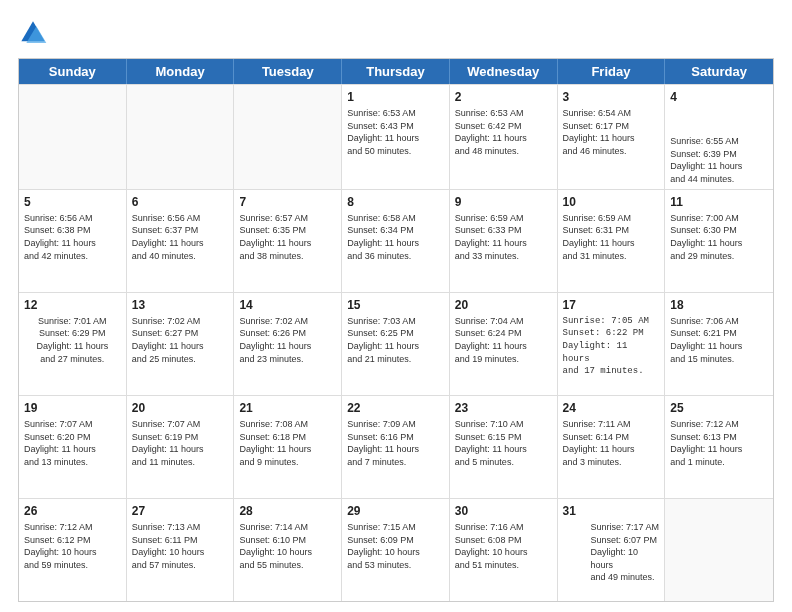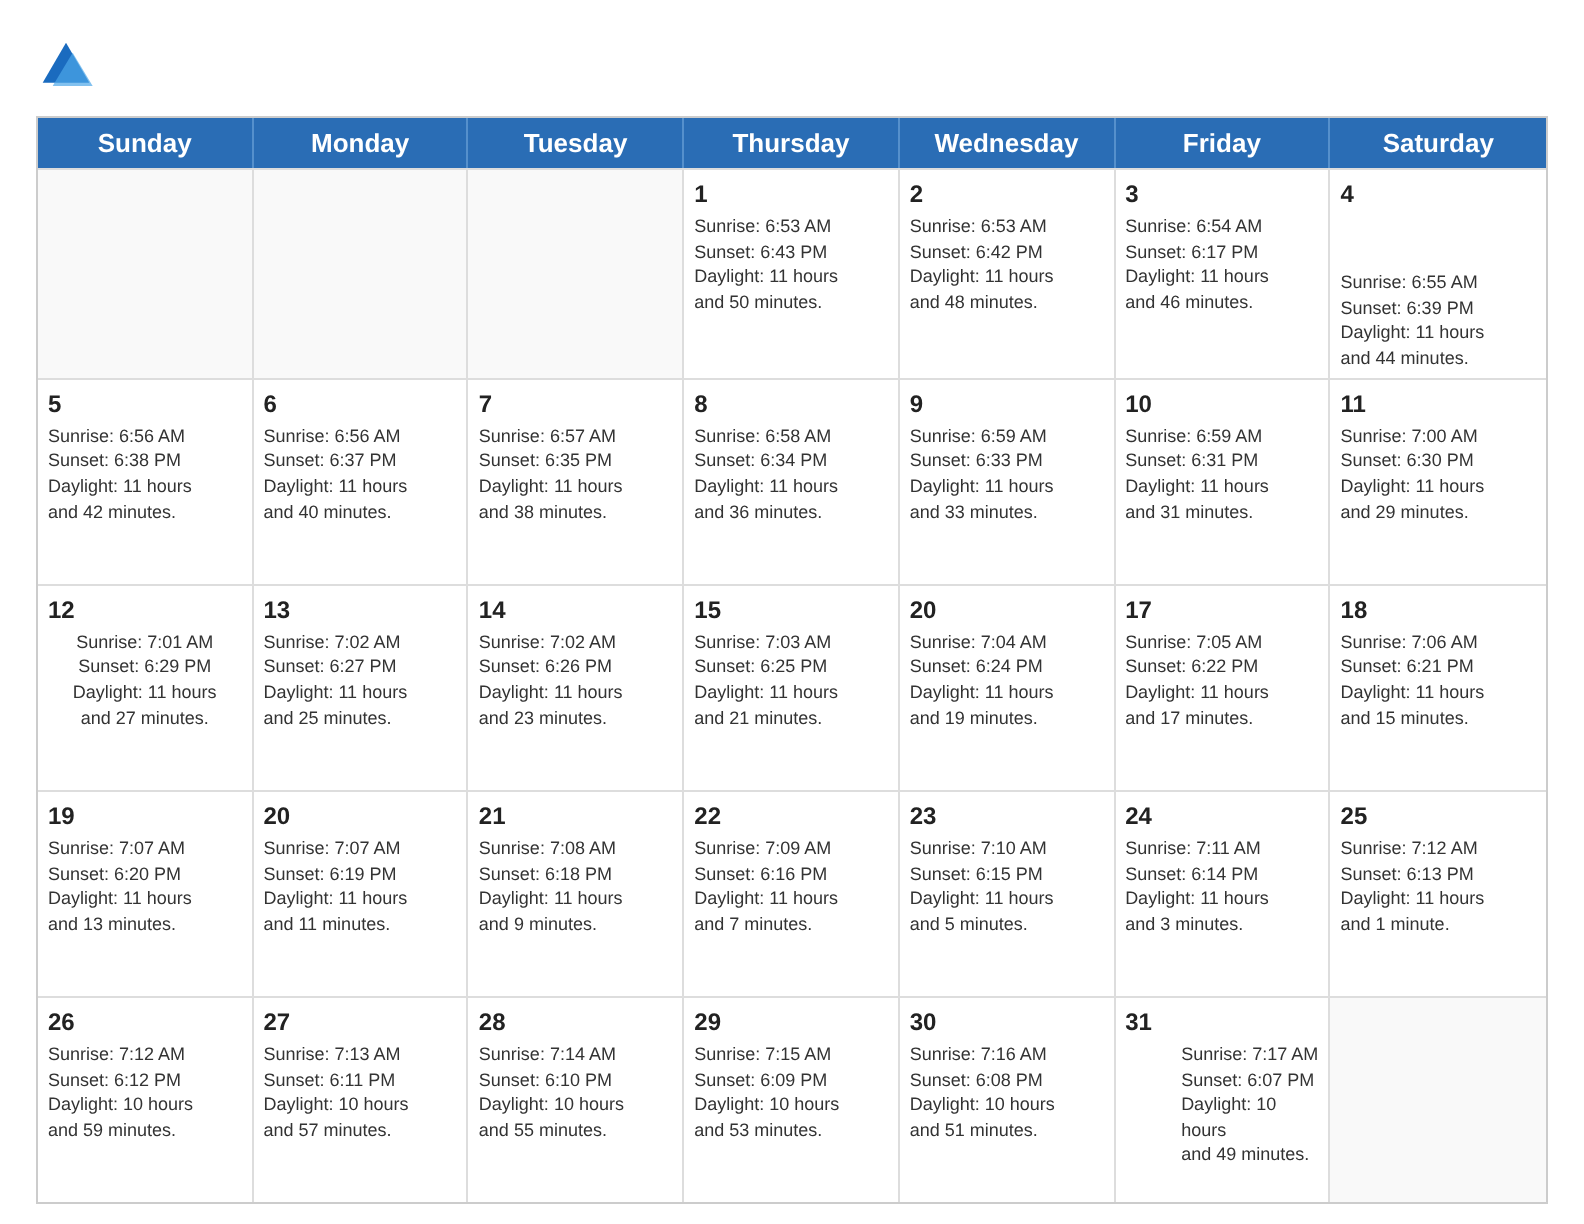--- a/index.html
+++ b/index.html
@@ -254,21 +254,21 @@
           </div>
           <div class="cal-cell">
             <div class="day-num">20</div>
             <div class="cell-info" style="white-space: pre-line;">Sunrise: 7:04 AM
 Sunset: 6:24 PM
 Daylight: 11 hours
 and 19 minutes.</div>
           </div>
           <div class="cal-cell">
             <div class="day-num">17</div>
-            <div class="cell-info" style="white-space: pre-line;">Sunrise: 7:05 AM
+            <div class="cell-info" style="white-space: pre-line; font-family: Liberation Mono, monospace;">Sunrise: 7:05 AM
 Sunset: 6:22 PM
 Daylight: 11 hours
 and 17 minutes.</div>
           </div>
           <div class="cal-cell">
             <div class="day-num">18</div>
             <div class="cell-info" style="white-space: pre-line;">Sunrise: 7:06 AM
 Sunset: 6:21 PM
 Daylight: 11 hours
 and 15 minutes.</div>

